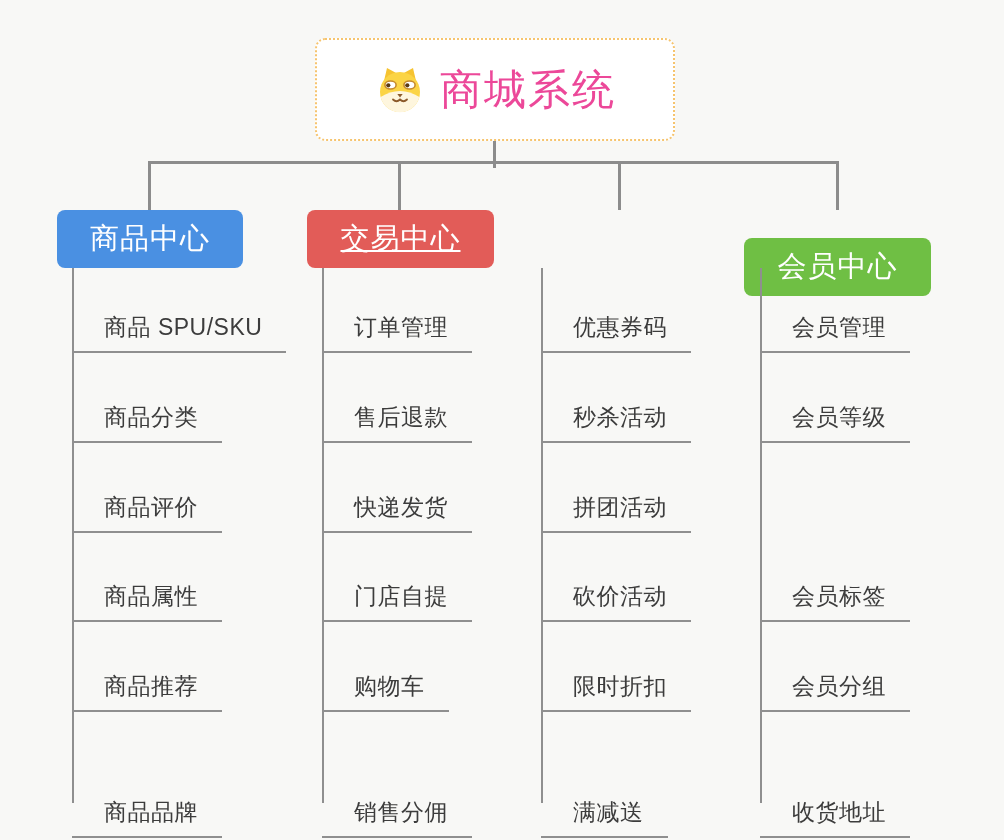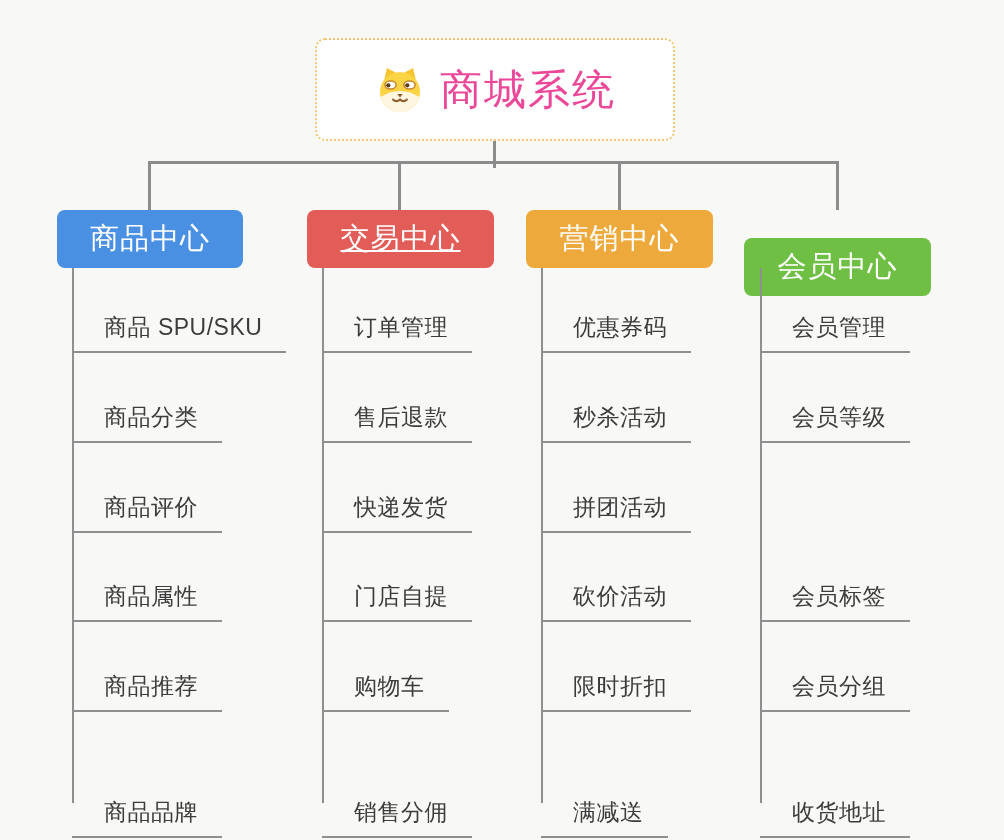--- a/index.html
+++ b/index.html
@@ -92,23 +92,20 @@
     </svg>
     <span class="root-title">商城系统</span>
   </div>
 
   <div class="branch b0" style="background: rgb(74, 144, 226);">
     <span>商品中心</span>
   </div>
   <div class="branch b1" style="background: rgb(226, 92, 88);">
     <span>交易中心</span>
   </div>
-  <div class="branch b2" style="background: rgb(237, 169, 59);">
-    <span>营销中心</span>
-  </div>
   <div class="branch b3" style="background: rgb(111, 191, 68); margin-top: 28px;">
     <span>会员中心</span>
   </div>
 
   <div class="trunk t0"></div>
   <div class="trunk t1"></div>
   <div class="trunk t2"></div>
   <div class="trunk t3"></div>
 
   <div class="item c0 r0">

